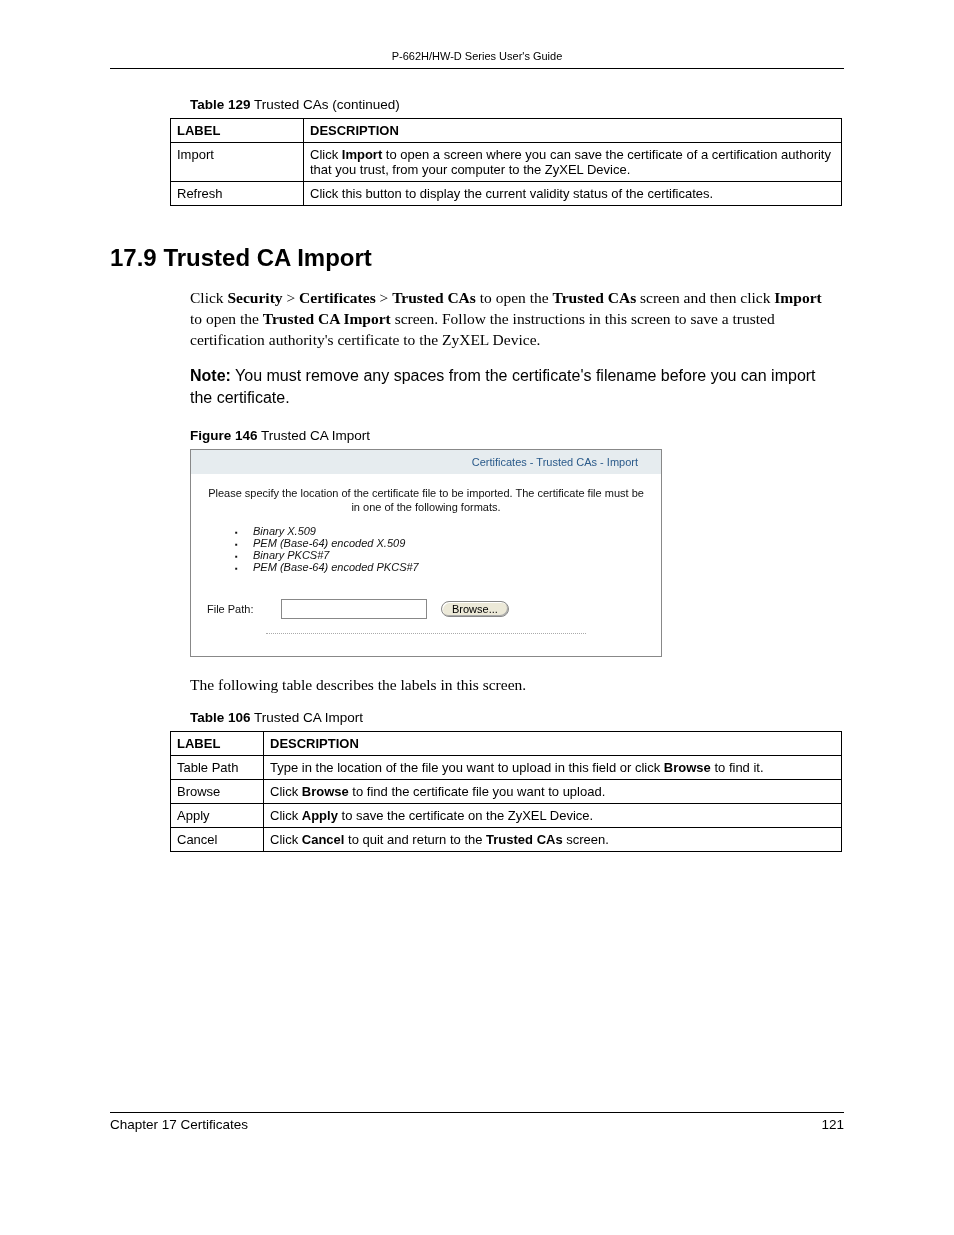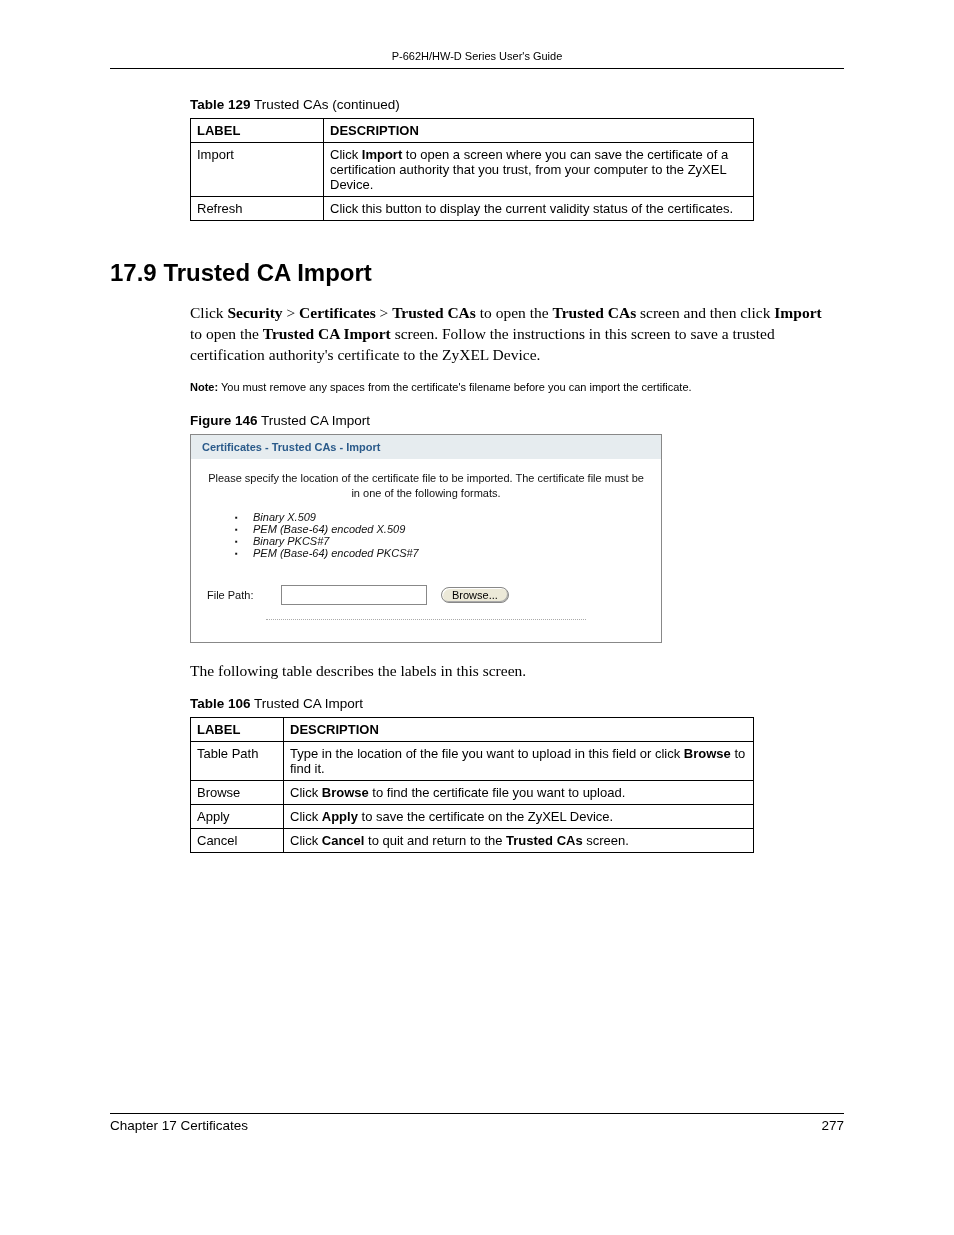--- a/index.html
+++ b/index.html
@@ -22,22 +22,22 @@
     border-top: 1.5px solid #000;
     margin: 0 0 28px 0;
   }
   .table-caption {
     font-size: 13.5px;
     margin: 0 0 6px 0;
   }
   .table-caption b { font-weight: bold; }
   table.data {
     border-collapse: collapse;
-    width: 564px;
-    margin-left: 80px;
+    width: 672px;
+    margin-left: 60px;
     margin-bottom: 18px;
   }
   table.data th, table.data td {
     border: 1px solid #000;
     padding: 4px 6px;
     text-align: left;
     vertical-align: top;
     font-size: 13px;
   }
   table.data th {
@@ -50,43 +50,44 @@
   }
   .body-text {
     font-family: "Times New Roman", Times, serif;
     font-size: 15.5px;
     line-height: 1.35;
     margin: 0 0 14px 80px;
     width: 640px;
   }
   .note-text {
     font-family: Arial, Helvetica, sans-serif;
-    font-size: 11px;
+    font-size: 16px;
     line-height: 1.4;
     margin: 0 0 18px 80px;
     width: 640px;
   }
   .note-text b { font-weight: bold; }
   .caption-indent {
     margin-left: 80px;
   }
   .figure-box {
     margin-left: 80px;
     width: 470px;
     border: 1px solid #888;
     padding: 0;
     font-family: Verdana, Arial, sans-serif;
     font-size: 11px;
     margin-bottom: 18px;
   }
   .figure-title-bar {
     background: #e6ecef;
     color: #2a5a8a;
-    font-weight: bold;
-    padding: 6px 11px;
+    font-weight: normal;
+    padding: 6px 23px;
+    text-align: right;
   }
   .figure-content {
     padding: 12px 16px 14px 16px;
     color: #111;
   }
   .figure-content p { margin: 0 0 10px 0; line-height: 1.35; text-align: center; }
   ul.formats {
     list-style: none;
     padding: 0 0 0 28px;
     margin: 0 0 26px 0;
@@ -233,15 +234,15 @@
     <td>Cancel</td>
     <td><span>Click </span><b>Cancel</b><span> to quit and return to the </span><b>Trusted CAs</b><span> screen.</span></td>
   </tr>
 </tbody>
   </table>
 
 <div class="footer">
   <hr class="botline">
   <div class="footer-row">
     <span>Chapter 17 Certificates</span>
-    <span>277</span>
+    <span>121</span>
   </div>
 </div>
 
 </body></html>

